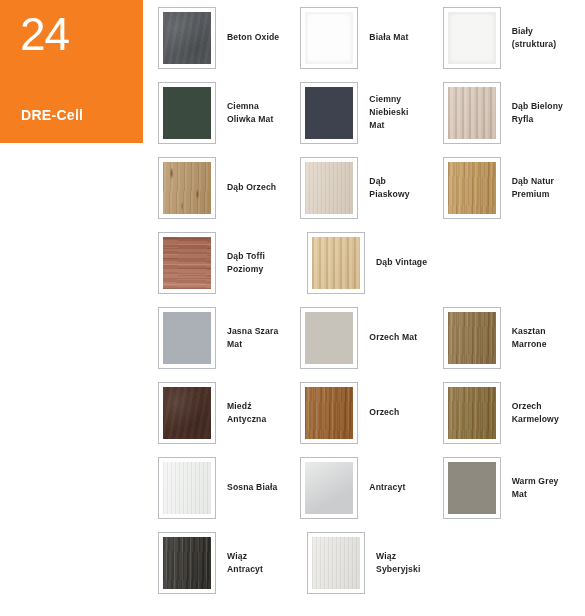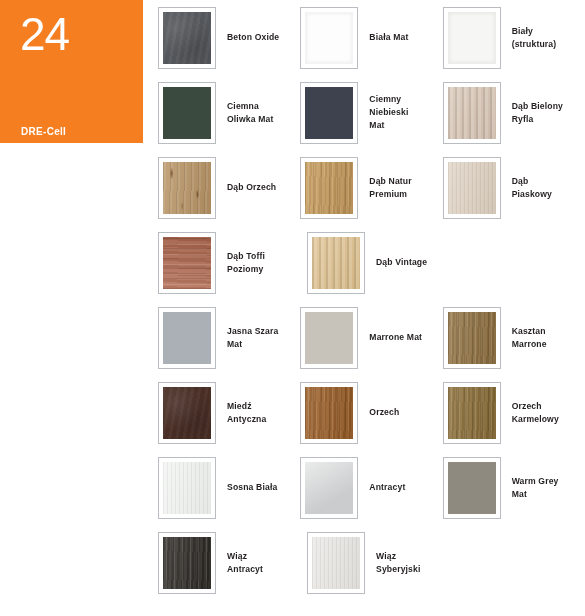--- a/index.html
+++ b/index.html
@@ -41,25 +41,24 @@
     line-height: 52px;
     color: #ffffff;
     font-weight: 300;
     letter-spacing: -1px;
     font-family: "Liberation Sans", sans-serif;
   }
   #brand-name {
     position: absolute;
     left: 21px;
     top: 107px;
-    font-size: 10px;
+    font-size: 14px;
     font-weight: bold;
     color: #ffffff;
     letter-spacing: 0.3px;
-    margin-top: 19px;
   }
 
   
   #swatch-grid {
     position: absolute;
     left: 158px;
     top: 0;
     width: 427px;
     height: 608px;
   }
@@ -227,30 +226,30 @@
       </div>
       <div class="grid-row">
         <div class="swatch-cell">
           <div class="swatch-frame">
             <div class="swatch-fill tex-knotty" style="--base: #b79364;"></div>
           </div>
           <div class="swatch-label">Dąb Orzech</div>
         </div>
         <div class="swatch-cell">
           <div class="swatch-frame">
+            <div class="swatch-fill tex-wood-fine" style="--base: #ddd0bf;"></div>
+          </div>
+          <div class="swatch-label">Dąb<br>Piaskowy</div>
+        </div>
+        <div class="swatch-cell">
+          <div class="swatch-frame">
             <div class="swatch-fill tex-wood-v" style="--base: #c79a58;"></div>
           </div>
           <div class="swatch-label">Dąb Natur<br>Premium</div>
         </div>
-        <div class="swatch-cell">
-          <div class="swatch-frame">
-            <div class="swatch-fill tex-wood-fine" style="--base: #ddd0bf;"></div>
-          </div>
-          <div class="swatch-label">Dąb<br>Piaskowy</div>
-        </div>
       </div>
       <div class="grid-row">
         <div class="swatch-cell">
           <div class="swatch-frame">
             <div class="swatch-fill tex-wood-h" style="--base: #b1694f;"></div>
           </div>
           <div class="swatch-label">Dąb Toffi<br>Poziomy</div>
         </div>
         <div class="swatch-cell">
           <div class="swatch-frame">
@@ -263,21 +262,21 @@
         <div class="swatch-cell">
           <div class="swatch-frame">
             <div class="swatch-fill tex-plain" style="--base: #aab0b5;"></div>
           </div>
           <div class="swatch-label">Jasna Szara<br>Mat</div>
         </div>
         <div class="swatch-cell">
           <div class="swatch-frame">
             <div class="swatch-fill tex-plain" style="--base: #c7c3ba;"></div>
           </div>
-          <div class="swatch-label">Marrone Mat</div>
+          <div class="swatch-label">Orzech Mat</div>
         </div>
         <div class="swatch-cell">
           <div class="swatch-frame">
             <div class="swatch-fill tex-wood-v" style="--base: #90703f;"></div>
           </div>
           <div class="swatch-label">Kasztan<br>Marrone</div>
         </div>
       </div>
       <div class="grid-row">
         <div class="swatch-cell">

